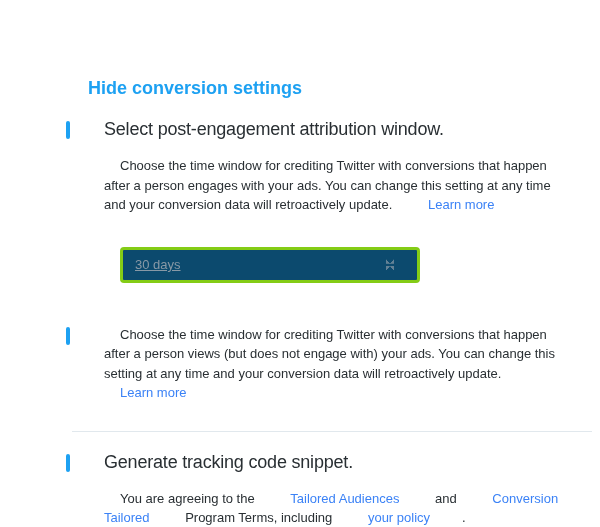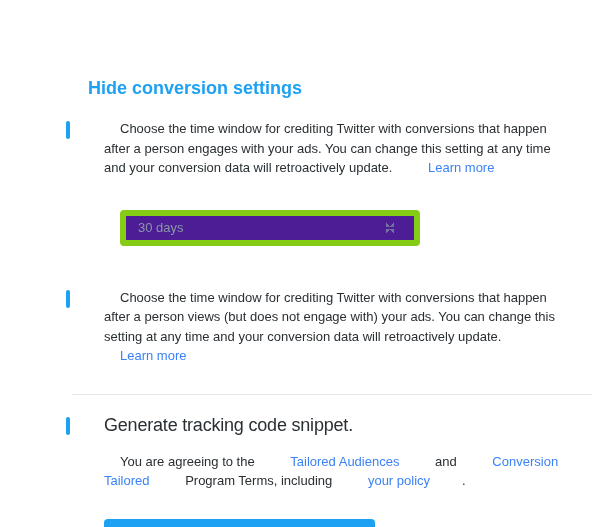--- a/index.html
+++ b/index.html
@@ -49,29 +49,30 @@
       text-decoration: none;
       cursor: pointer;
     }
     .select-wrap {
       position: relative;
       width: 300px;
     }
     .select {
       width: 100%;
       height: 36px;
-      border: 6px solid #84cc16;
+      border: 3px solid #84cc16;
       border-radius: 4px;
-      background: #4c1d95;
+      background: #0c4a6e;
       padding: 0 28px 0 12px;
       font-size: 13px;
       color: #8899a6;
       appearance: none;
       -webkit-appearance: none;
       cursor: pointer;
+      text-decoration: underline;
     }
     .select-wrap::after {
       content: "";
       position: absolute;
       right: 10px;
       top: 50%;
       transform: translateY(-50%);
       width: 8px;
       height: 12px;
       pointer-events: none;
@@ -98,20 +99,21 @@
       cursor: pointer;
       margin-top: 14px;
     }
   </style>
 </head>
 <body>
 
 <h2 class="main-title">Hide conversion settings</h2>
 
 <div class="section">
+  <h3 class="section-title">Select post-engagement attribution window.</h3>
   <p class="section-desc">
     <span>Choose the time window for crediting Twitter with conversions that happen after a person engages with your ads. You can change this setting at any time and your conversion data will retroactively update. </span><a class="link">Learn more</a>
   </p>
   <div class="select-wrap">
     <select class="select">
       <option>30 days</option>
     </select>
   </div>
 </div>
 

